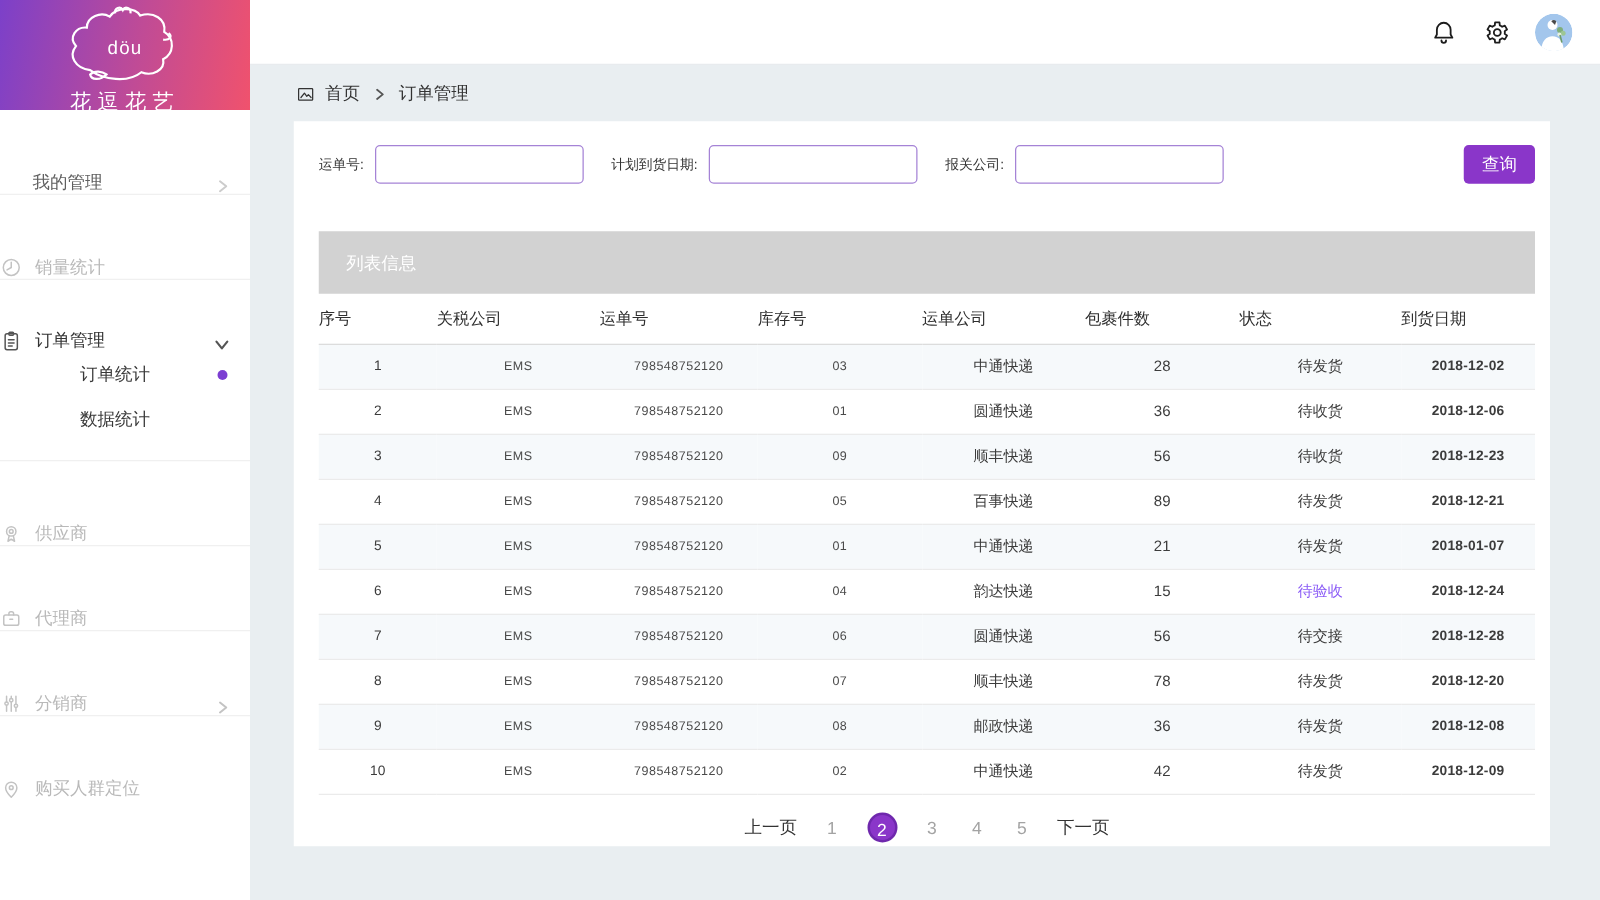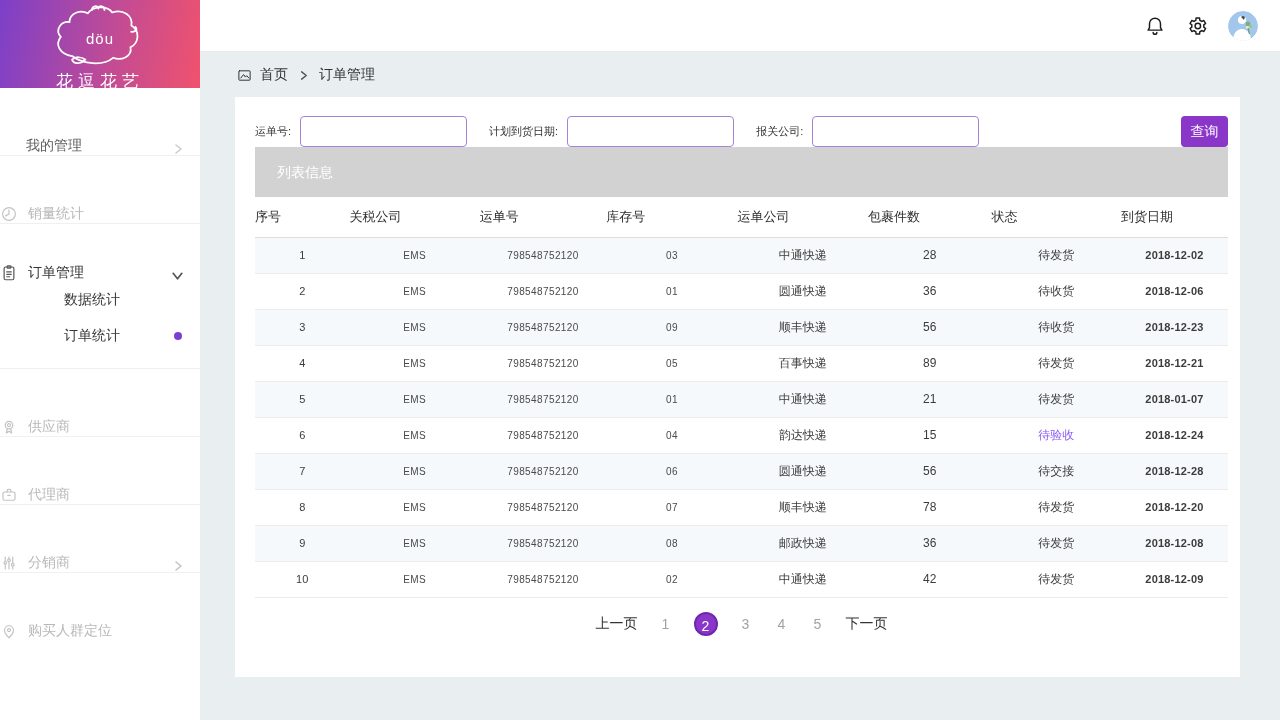--- a/index.html
+++ b/index.html
@@ -82,27 +82,27 @@
   }
 
   .filter-row { display: flex; align-items: center; margin-top: 7px; }
   .filter-label { font-size: 11px; color: #333; margin-right: 9px; white-space: nowrap; }
   .filter-input {
     width: 167px; height: 31px; border: 1px solid #a583d6; border-radius: 4px;
     outline: none; padding: 0 8px; font-size: 13px; color: #333; background: #fff;
   }
   .gap1 { margin-left: 22px; }
   .search-btn {
-    margin-left: auto; margin-right: 0; width: 47px; height: 31px;
+    margin-left: auto; margin-right: 0; width: 57px; height: 31px;
     background: #8a36c9; color: #fff; font-size: 14px; border: none;
     border-radius: 4px; cursor: pointer;
   }
 
   .panel-header {
-    height: 50px; background: #d2d2d2; color: #ffffff;
+    margin-top: 38px; height: 50px; background: #d2d2d2; color: #ffffff;
     font-size: 14px; line-height: 50px; padding-left: 22px;
   }
 
   table.data { width: 100%; border-collapse: collapse; table-layout: fixed; }
   table.data th {
     height: 40px; font-size: 13px; font-weight: 400; color: #2f2f2f;
     border-bottom: 1px solid #dcdcdc; text-align: left;
   }
   table.data td {
     height: 36px; text-align: center; border-bottom: 1px solid #ebebeb;
@@ -177,25 +177,25 @@
       </span>
       <span class="side-label">订单管理</span>
       <span class="side-chevron">
         <svg class="ic" width="13" height="13" viewBox="0 0 12 12" stroke="#444444">
             <polyline points="2,4 6,9 10,4"></polyline>
           </svg>
       </span>
     </div>
     <div class="side-sub-group">
       <div class="side-sub">
-        <span>数据统计</span>
+        <span>订单统计</span>
+        <span class="dot"></span>
       </div>
       <div class="side-sub">
-        <span>订单统计</span>
-        <span class="dot"></span>
+        <span>数据统计</span>
       </div>
     </div>
     <div class="divider"></div>
 
     <div class="side-item muted">
       <span class="side-icon">
         <svg class="ic" width="18" height="18" viewBox="0 0 24 24" stroke="#c3c3c3">
             <circle cx="12" cy="9.5" r="5"></circle>
             <circle cx="12" cy="9.5" r="2"></circle>
             <path d="M9.8 14 L8.5 20 l3.5 -2.2 L15.5 20 L14.2 14"></path>

